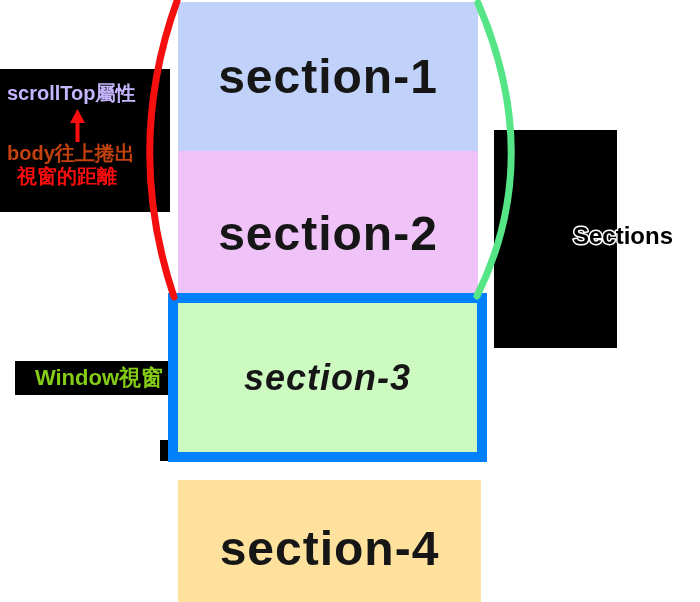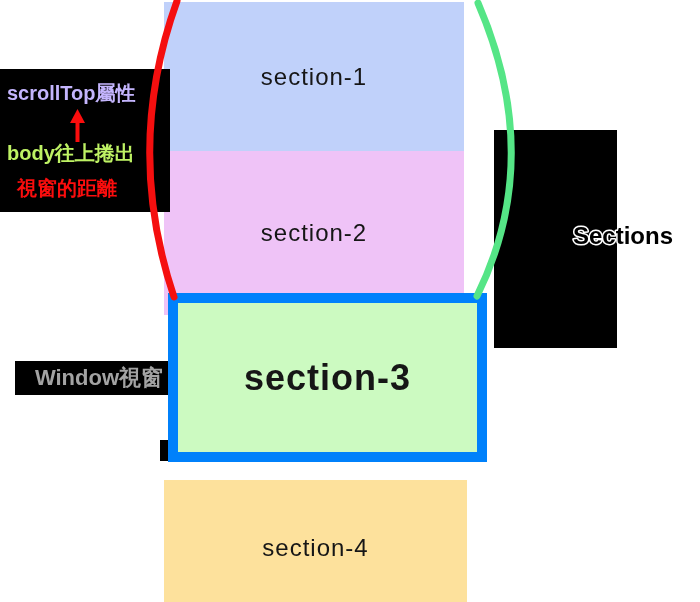--- a/index.html
+++ b/index.html
@@ -2,50 +2,50 @@
 <html><head>
 <meta charset="utf-8">
 <style>
   html,body{margin:0;padding:0;background:#ffffff;}
   #canvas{
     position:relative;width:700px;height:602px;overflow:hidden;
     background:#ffffff;
     font-family:"Liberation Sans",sans-serif;
   }
   .section{
-    position:absolute;left:164px;width:300px;
+    position:absolute;left:178px;width:300px;
     display:flex;align-items:center;justify-content:center;
-    font-weight:normal;font-size:24px;color:#161616;letter-spacing:1px;
+    font-weight:bold;font-size:48px;color:#161616;letter-spacing:1px;
   }
   #section-1{top:2px;height:149px;}
   #section-2{top:151px;height:164px;}
   #section-4{top:462px;height:136px;width:303px;}
   #section-3{
     position:absolute;left:168px;top:293px;width:319px;height:169px;
     box-sizing:border-box;border:10px solid #0081fb;
     display:flex;align-items:center;justify-content:center;
-    font-weight:bold;font-size:36px;color:#161616;letter-spacing:1px;
+    font-weight:bold;font-size:36px;color:#161616;letter-spacing:1px;font-style:italic;
   }
   .blackbox{position:absolute;background:#000;}
   #scrolltop-box{left:0;top:69px;width:170px;height:143px;}
   #window-box{
     left:15px;top:361px;width:156px;height:34px;
     display:flex;align-items:center;justify-content:center;
     padding-left:12px;box-sizing:border-box;
     font-weight:bold;font-size:22px;white-space:nowrap;
   }
   #sections-box{left:494px;top:130px;width:123px;height:218px;}
   #corner-mark{left:160px;top:440px;width:12px;height:21px;}
   .redline{
     position:absolute;left:7px;white-space:nowrap;
     font-weight:bold;font-size:20px;line-height:22px;
   }
   #scrolltop-line1{top:13px;}
   #scrolltop-line2{top:73px;}
-  #scrolltop-line3{top:108px;left:17px;}
+  #scrolltop-line3{top:96px;left:17px;}
   #overlay{position:absolute;left:0;top:0;pointer-events:none;}
 </style>
 </head>
 <body>
 
 <div id="canvas">
 
   <div class="section" id="section-1" style="background-color: rgb(192, 209, 250);">
     <span>section-1</span>
   </div>
@@ -53,26 +53,26 @@
   <div class="section" id="section-2" style="background-color: rgb(239, 195, 247);">
     <span>section-2</span>
   </div>
 
   <div class="section" id="section-4" style="background-color: rgb(253, 225, 156); margin-top: 18px;">
     <span>section-4</span>
   </div>
 
   <div class="blackbox" id="scrolltop-box">
     <div class="redline" id="scrolltop-line1" style="color: #c4b5fd;">scrollTop屬性</div>
-    <div class="redline" id="scrolltop-line2" style="color: #bef264; text-align: right;">body往上捲出</div>
+    <div class="redline" id="scrolltop-line2" style="color: #c2410c; text-align: right;">body往上捲出</div>
     <div class="redline" id="scrolltop-line3" style="color: rgb(251, 13, 13);">視窗的距離</div>
   </div>
 
   <div class="blackbox" id="window-box">
-    <span style="color: #a3a3a3;">Window視窗</span>
+    <span style="color: #84cc16;">Window視窗</span>
   </div>
 
   <div class="blackbox" id="sections-box"></div>
 
   <div class="blackbox" id="corner-mark"></div>
 
   <div id="section-3" style="background-color: rgb(204, 250, 193); border-color: rgb(0, 129, 251);">
     <span>section-3</span>
   </div>
 

